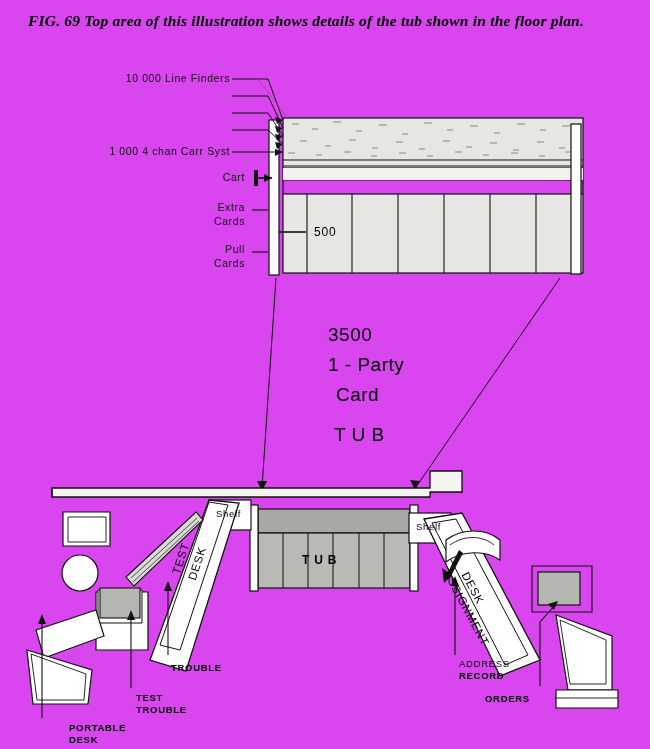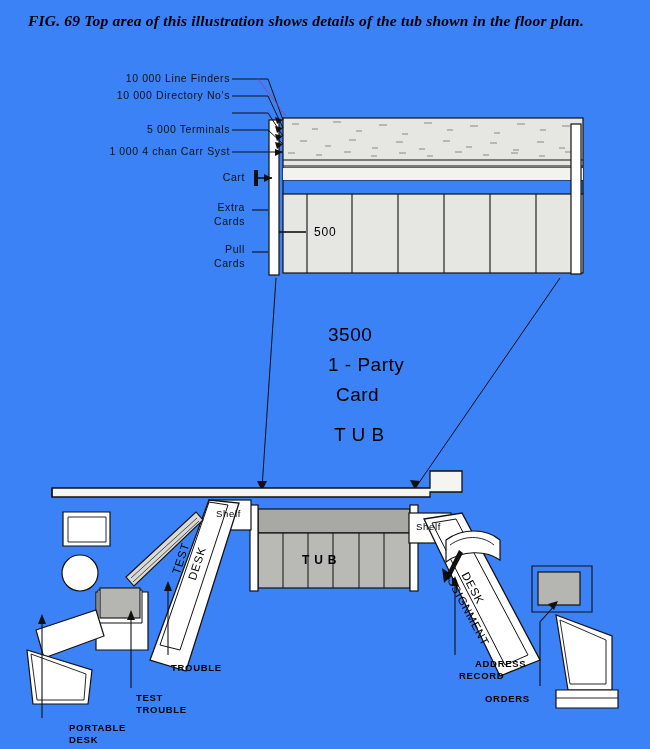--- a/index.html
+++ b/index.html
@@ -4,21 +4,21 @@
 <style>
   html, body {
     margin: 0;
     padding: 0;
     background: #ffffff;
   }
   #page {
     position: relative;
     width: 650px;
     height: 749px;
-    background: #3b82f6;
+    background: #d946ef;
     overflow: hidden;
     font-family: "Liberation Sans", sans-serif;
     color: #000000;
   }
   .caption {
     position: absolute;
     left: 28px;
     top: 10px;
     width: 600px;
     font-family: "Liberation Serif", serif;
@@ -284,22 +284,20 @@
 
       <path d="M455,655 L455,580"></path>
       <polygon points="455,576 451,586 459,586" fill="#111" stroke="none"></polygon>
 
       <path d="M540,686 L540,622 L556,604"></path>
       <polygon points="558,601 548,604 554,610" fill="#111" stroke="none"></polygon>
     </g>
   </svg>
 
   <div class="lbl lbl-r" style="left:30px; top:72px; width:200px;">10 000  Line  Finders</div>
-  <div class="lbl lbl-r" style="left:30px; top:89px; width:200px;">10 000  Directory  No's</div>
-  <div class="lbl lbl-r" style="left:30px; top:123px; width:200px;">5 000  Terminals</div>
   <div class="lbl lbl-r" style="left:30px; top:145px; width:200px;">1 000  4 chan  Carr  Syst</div>
 
   <div class="lbl lbl-r" style="left:140px; top:171px; width:105px;">Cart</div>
 
   <div class="lbl lbl-r" style="left:140px; top:201px; width:105px;">Extra</div>
   <div class="lbl lbl-r" style="left:140px; top:215px; width:105px;">Cards</div>
 
   <div class="lbl lbl-r" style="left:140px; top:243px; width:105px;">Pull</div>
   <div class="lbl lbl-r" style="left:140px; top:257px; width:105px;">Cards</div>
 
@@ -319,17 +317,17 @@
   <div class="rot" style="left:186px; top:578px; transform: rotate(-72deg);">DESK</div>
 
   <div class="rot" style="left:452px; top:568px; transform: rotate(62deg);">ASSIGNMENT</div>
   <div class="rot" style="left:470px; top:570px; transform: rotate(62deg);">DESK</div>
 
   <div class="small-b" style="left:171px; top:662px; font-weight:bold;">TROUBLE</div>
   <div class="small-b" style="left:136px; top:692px; font-weight:bold;">TEST</div>
   <div class="small-b" style="left:136px; top:704px; font-weight:bold;">TROUBLE</div>
   <div class="small-b" style="left:69px; top:722px; font-weight:bold;">PORTABLE</div>
   <div class="small-b" style="left:69px; top:734px; font-weight:bold;">DESK</div>
-  <div class="small-b" style="left:459px; top:658px; font-weight:bold;margin-left:16px;">ADDRESS</div>
+  <div class="small-b" style="left:459px; top:658px; font-weight:normal;">ADDRESS</div>
   <div class="small-b" style="left:459px; top:670px; font-weight:bold;">RECORD</div>
   <div class="small-b" style="left:485px; top:693px; font-weight:bold;">ORDERS</div>
 
 </div>
 
 </body></html>

